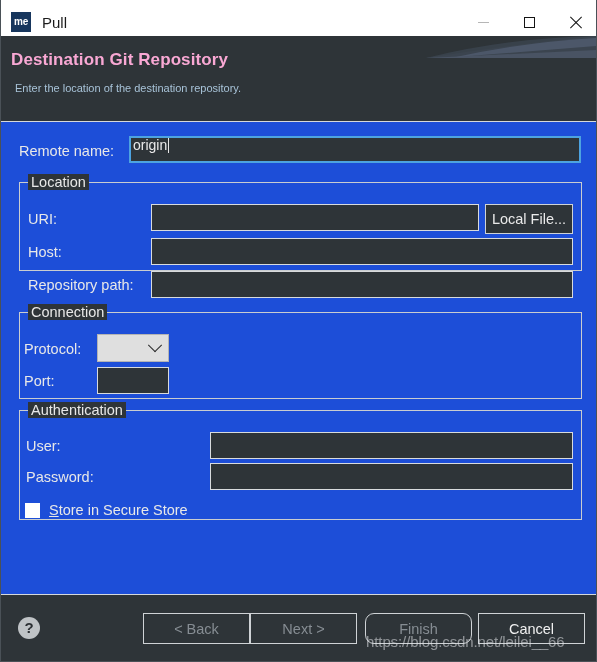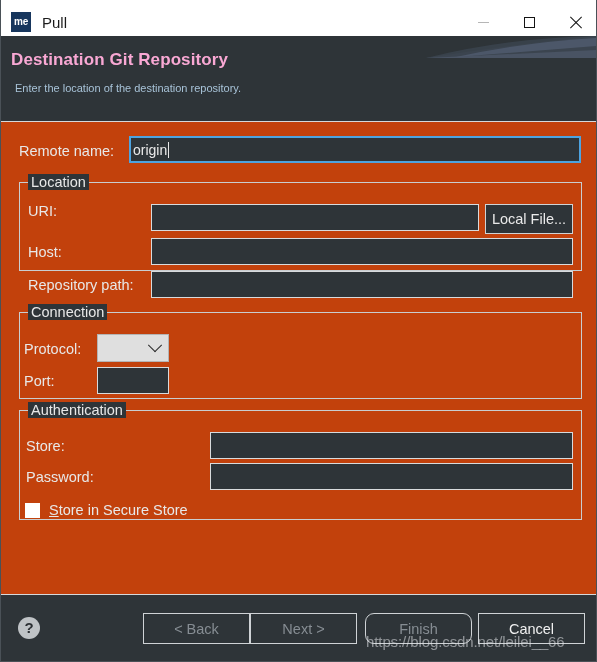--- a/index.html
+++ b/index.html
@@ -140,42 +140,41 @@
   }
   #sep-top    { top: 121px; }
   #sep-bottom { top: 594px; }
 
   
   #form {
     position: absolute;
     left: 0; top: 122px;
     width: 595px;
     height: 472px;
-    background: #c2410c;
+    background: #1d4ed8;
   }
 
   .field-label {
     position: absolute;
     font-size: 14.5px;
     color: #e8e8e8;
     white-space: nowrap;
     font-family: "Liberation Sans", sans-serif;
   }
 
   .text-input {
     position: absolute;
     background: #2e3438;
     border: 1px solid #d8dbdd;
     box-sizing: border-box;
     color: #eaeaea;
     font-size: 14px;
     font-family: "Liberation Sans", sans-serif;
     padding: 0 3px;
     display: flex;
-    align-items: center;
     overflow: hidden;
   }
   .text-input.focused {
     border: 1px solid #4da3e0;
     outline: 1px solid #4da3e0;
     outline-offset: -2px;
   }
   .caret {
     display: inline-block;
     width: 1px;
@@ -361,21 +360,21 @@
     <div class="field-label" style="left:18px; top:21px;">Remote name:</div>
     <div class="text-input focused" style="left:128px; top:14px; width:452px; height:27px;">
       <span>origin</span>
         <span class="caret"></span>
     </div>
 
     <div class="groupbox" style="left:18px; top:60px; width:563px; height:89px;">
       <div class="group-title">Location</div>
     </div>
 
-    <div class="field-label" style="left:27px; top:81px;">URI:</div>
+    <div class="field-label" style="left:27px; top:89px;">URI:</div>
     <div class="text-input" style="left:150px; top:82px; width:328px; height:27px;">
       <span></span>
     </div>
     <div class="push-button" style="left:484px; top:82px; width:88px; height:30px;">Local File...</div>
 
     <div class="field-label" style="left:27px; top:122px;">Host:</div>
     <div class="text-input" style="left:150px; top:116px; width:422px; height:27px;">
       <span></span>
     </div>
 
@@ -396,21 +395,21 @@
 
     <div class="field-label" style="left:23px; top:251px;">Port:</div>
     <div class="text-input" style="left:96px; top:245px; width:72px; height:27px;">
       <span></span>
     </div>
 
     <div class="groupbox" style="left:18px; top:288px; width:563px; height:110px;">
       <div class="group-title">Authentication</div>
     </div>
 
-    <div class="field-label" style="left:25px; top:316px;">Store:</div>
+    <div class="field-label" style="left:25px; top:316px;">User:</div>
     <div class="text-input" style="left:209px; top:310px; width:363px; height:27px;">
       <span></span>
     </div>
 
     <div class="field-label" style="left:25px; top:347px;">Password:</div>
     <div class="text-input" style="left:209px; top:341px; width:363px; height:27px;">
       <span></span>
     </div>
 
     <div id="store-secure-row">

